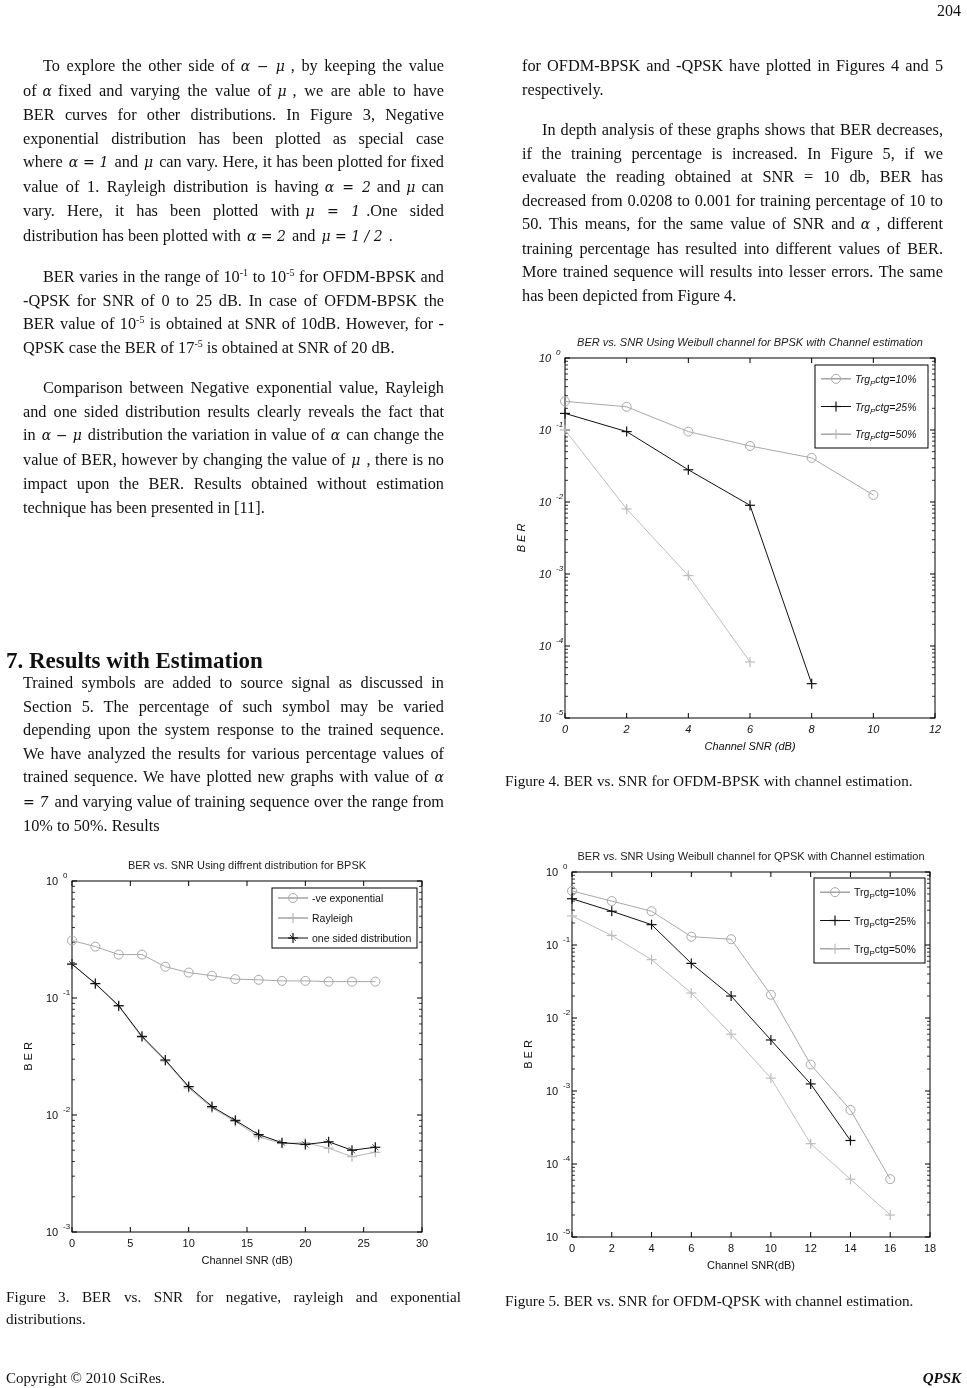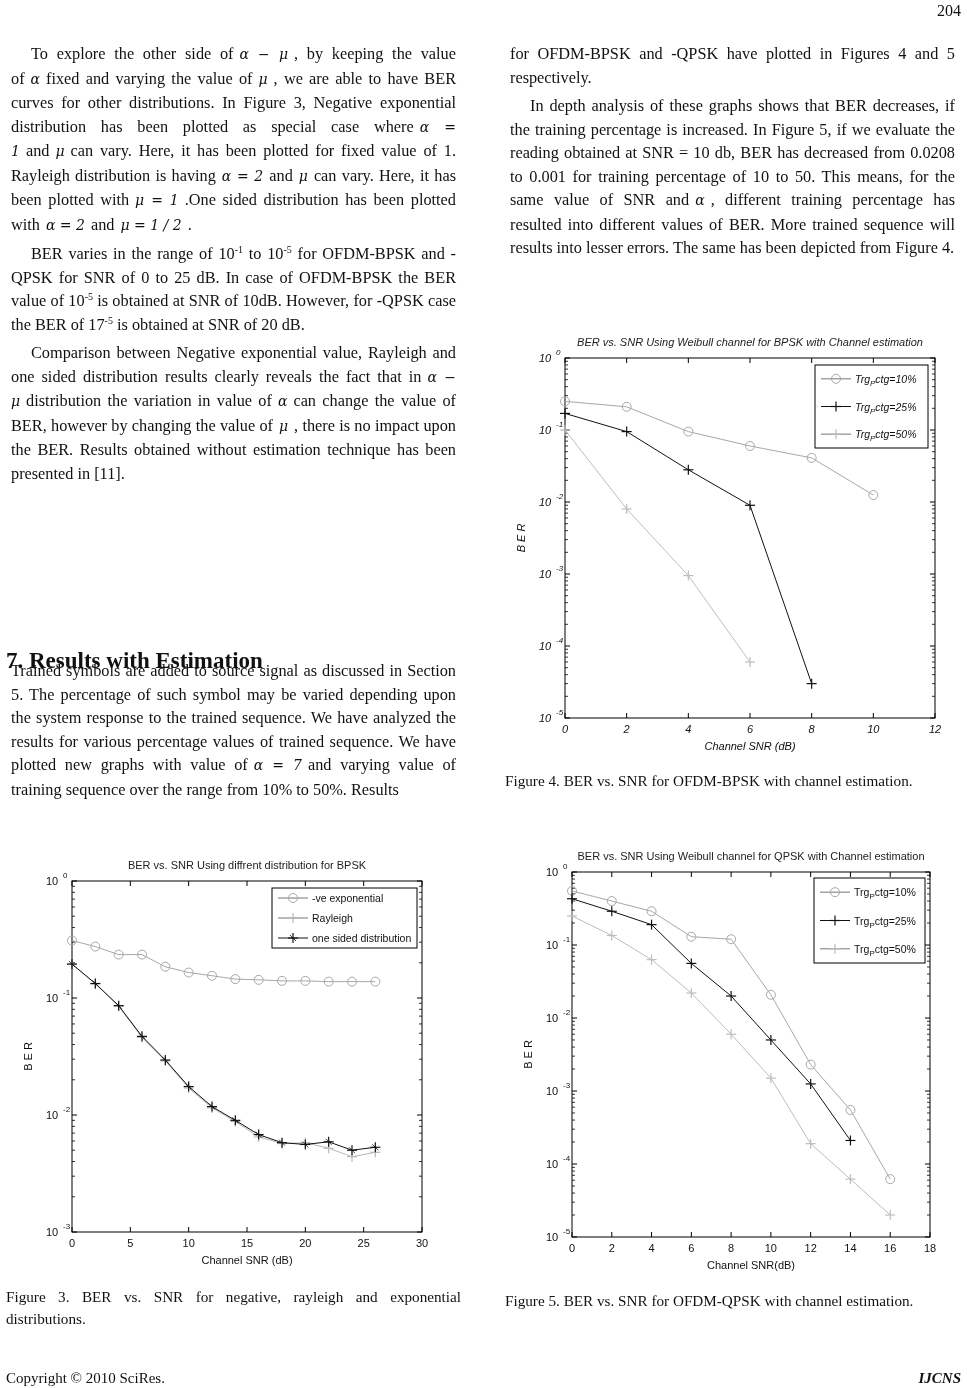--- a/index.html
+++ b/index.html
@@ -2,21 +2,21 @@
 <html><head>
 <meta charset="utf-8">
 <style>
   html, body { margin:0; padding:0; background:#fff; }
   body { width:967px; height:1388px; position:relative; overflow:hidden;
          font-family:"Liberation Serif", serif; color:#111; }
   .hdr { position:absolute; top:2px; left:0; width:967px; height:22px; font-size:16px; }
   .hdr .running { position:absolute; left:0; width:967px; text-align:center; top:0; }
   .hdr .pgno { position:absolute; right:6px; top:0; }
   .col { position:absolute; font-size:16.3px; line-height:23.5px; text-align:justify; }
-  .col p { margin:5px; }
+  .col p { margin:17px; }
   .col p.ind { text-indent:20px; }
   .math { font-style:italic; font-family:"DejaVu Serif", serif; font-size:14px; padding:0 6px; }
   sup { font-size:10px; vertical-align:6px; line-height:0; }
   b { font-weight:normal; }
   .sec { position:absolute; left:6px; top:600px; font-size:23px; font-weight:bold;margin-top:48px; }
   .caption { position:absolute; font-size:15.2px; font-weight:normal; line-height:22px; text-align:justify; }
   .footer { position:absolute; top:1370px; left:0; width:967px; font-size:15px; }
   .footer .cr { position:absolute; left:6px; }
   .footer .j { position:absolute; right:6px; font-style:italic; font-weight:bold; }
   .chart { position:absolute; }
@@ -642,14 +642,14 @@
         <text x="364" y="112.83333333333333" font-size="10.5" fill="#111"><tspan>Trg</tspan><tspan dy="3" font-size="8">P</tspan><tspan dy="-3">ctg=50%</tspan></text>
       </g>
     </svg></div>
 
 <div class="caption" style="left:6px; top:1286px; width:455px;">Figure 3. BER vs. SNR for negative, rayleigh and exponential distributions.</div>
 <div class="caption" style="left:505px; top:770px; width:455px;">Figure 4. BER vs. SNR for OFDM-BPSK with channel estimation.</div>
 <div class="caption" style="left:505px; top:1290px; width:455px;">Figure 5. BER vs. SNR for OFDM-QPSK with channel estimation.</div>
 
 <div class="footer">
   <span class="cr">Copyright © 2010 SciRes.</span>
-  <span class="j">IJCNS</span>
+  <span class="j">QPSK</span>
 </div>
 
 </body></html>

